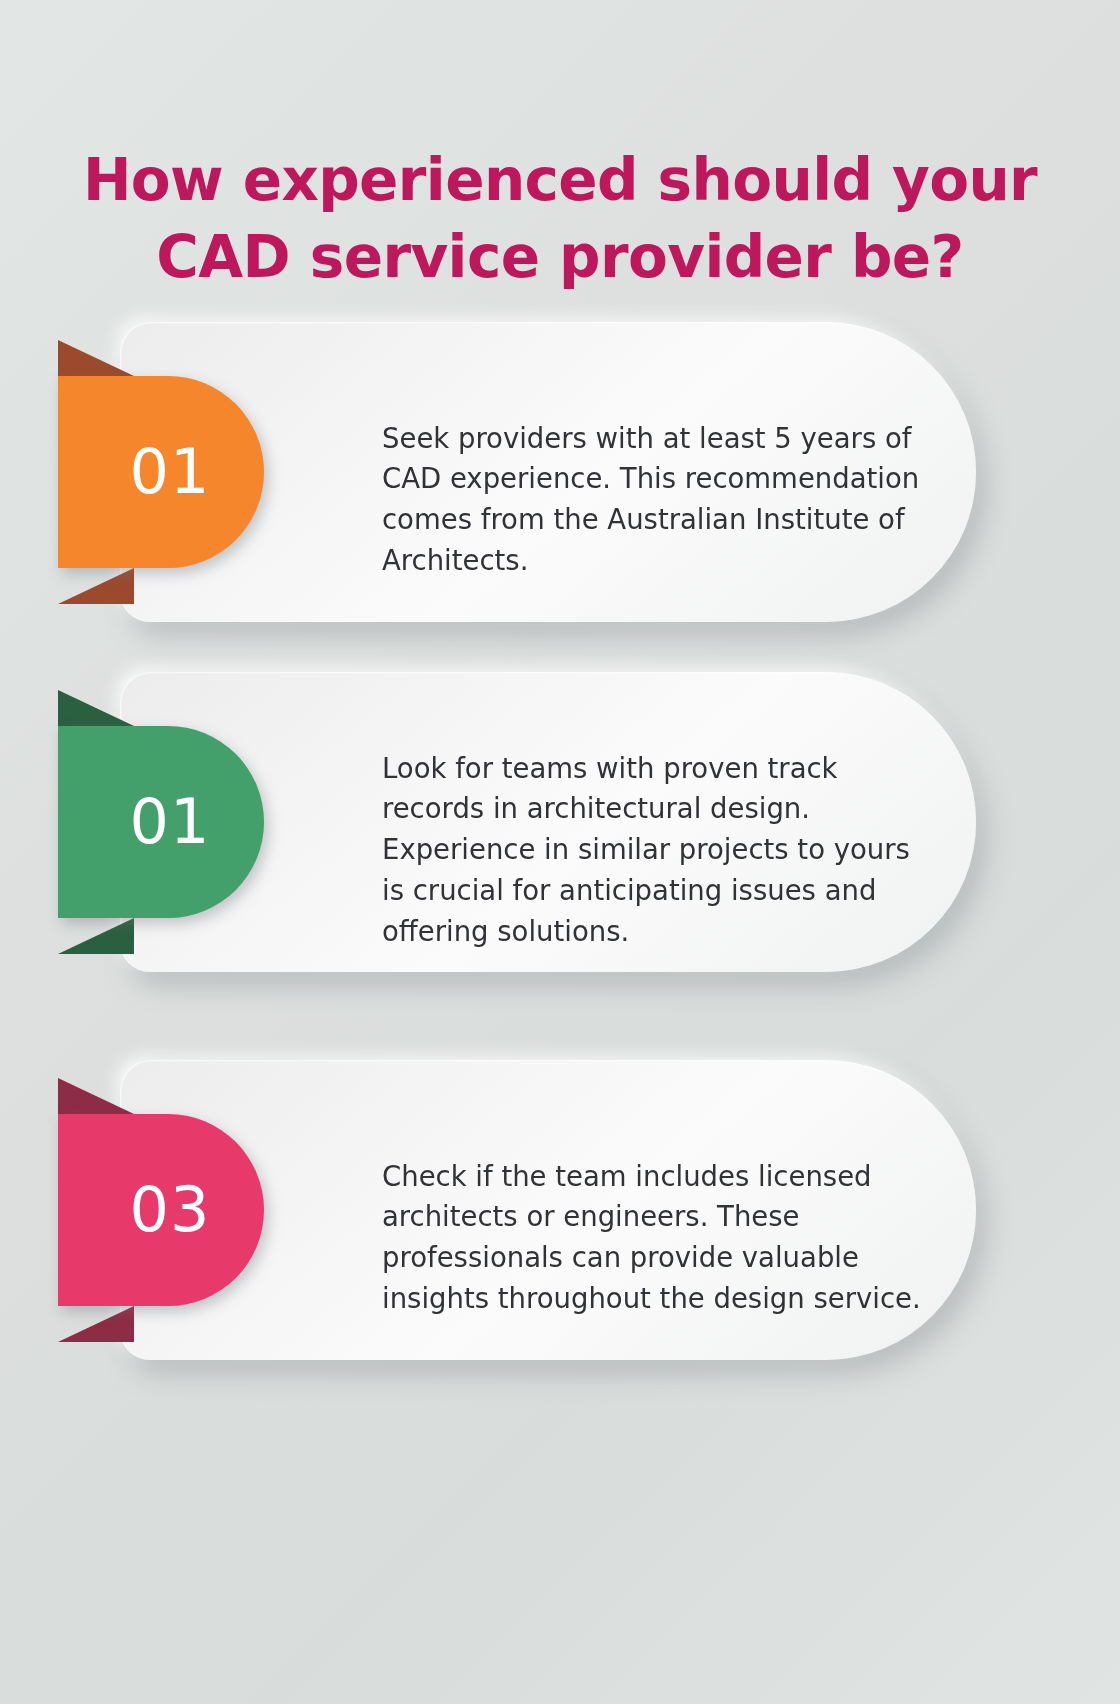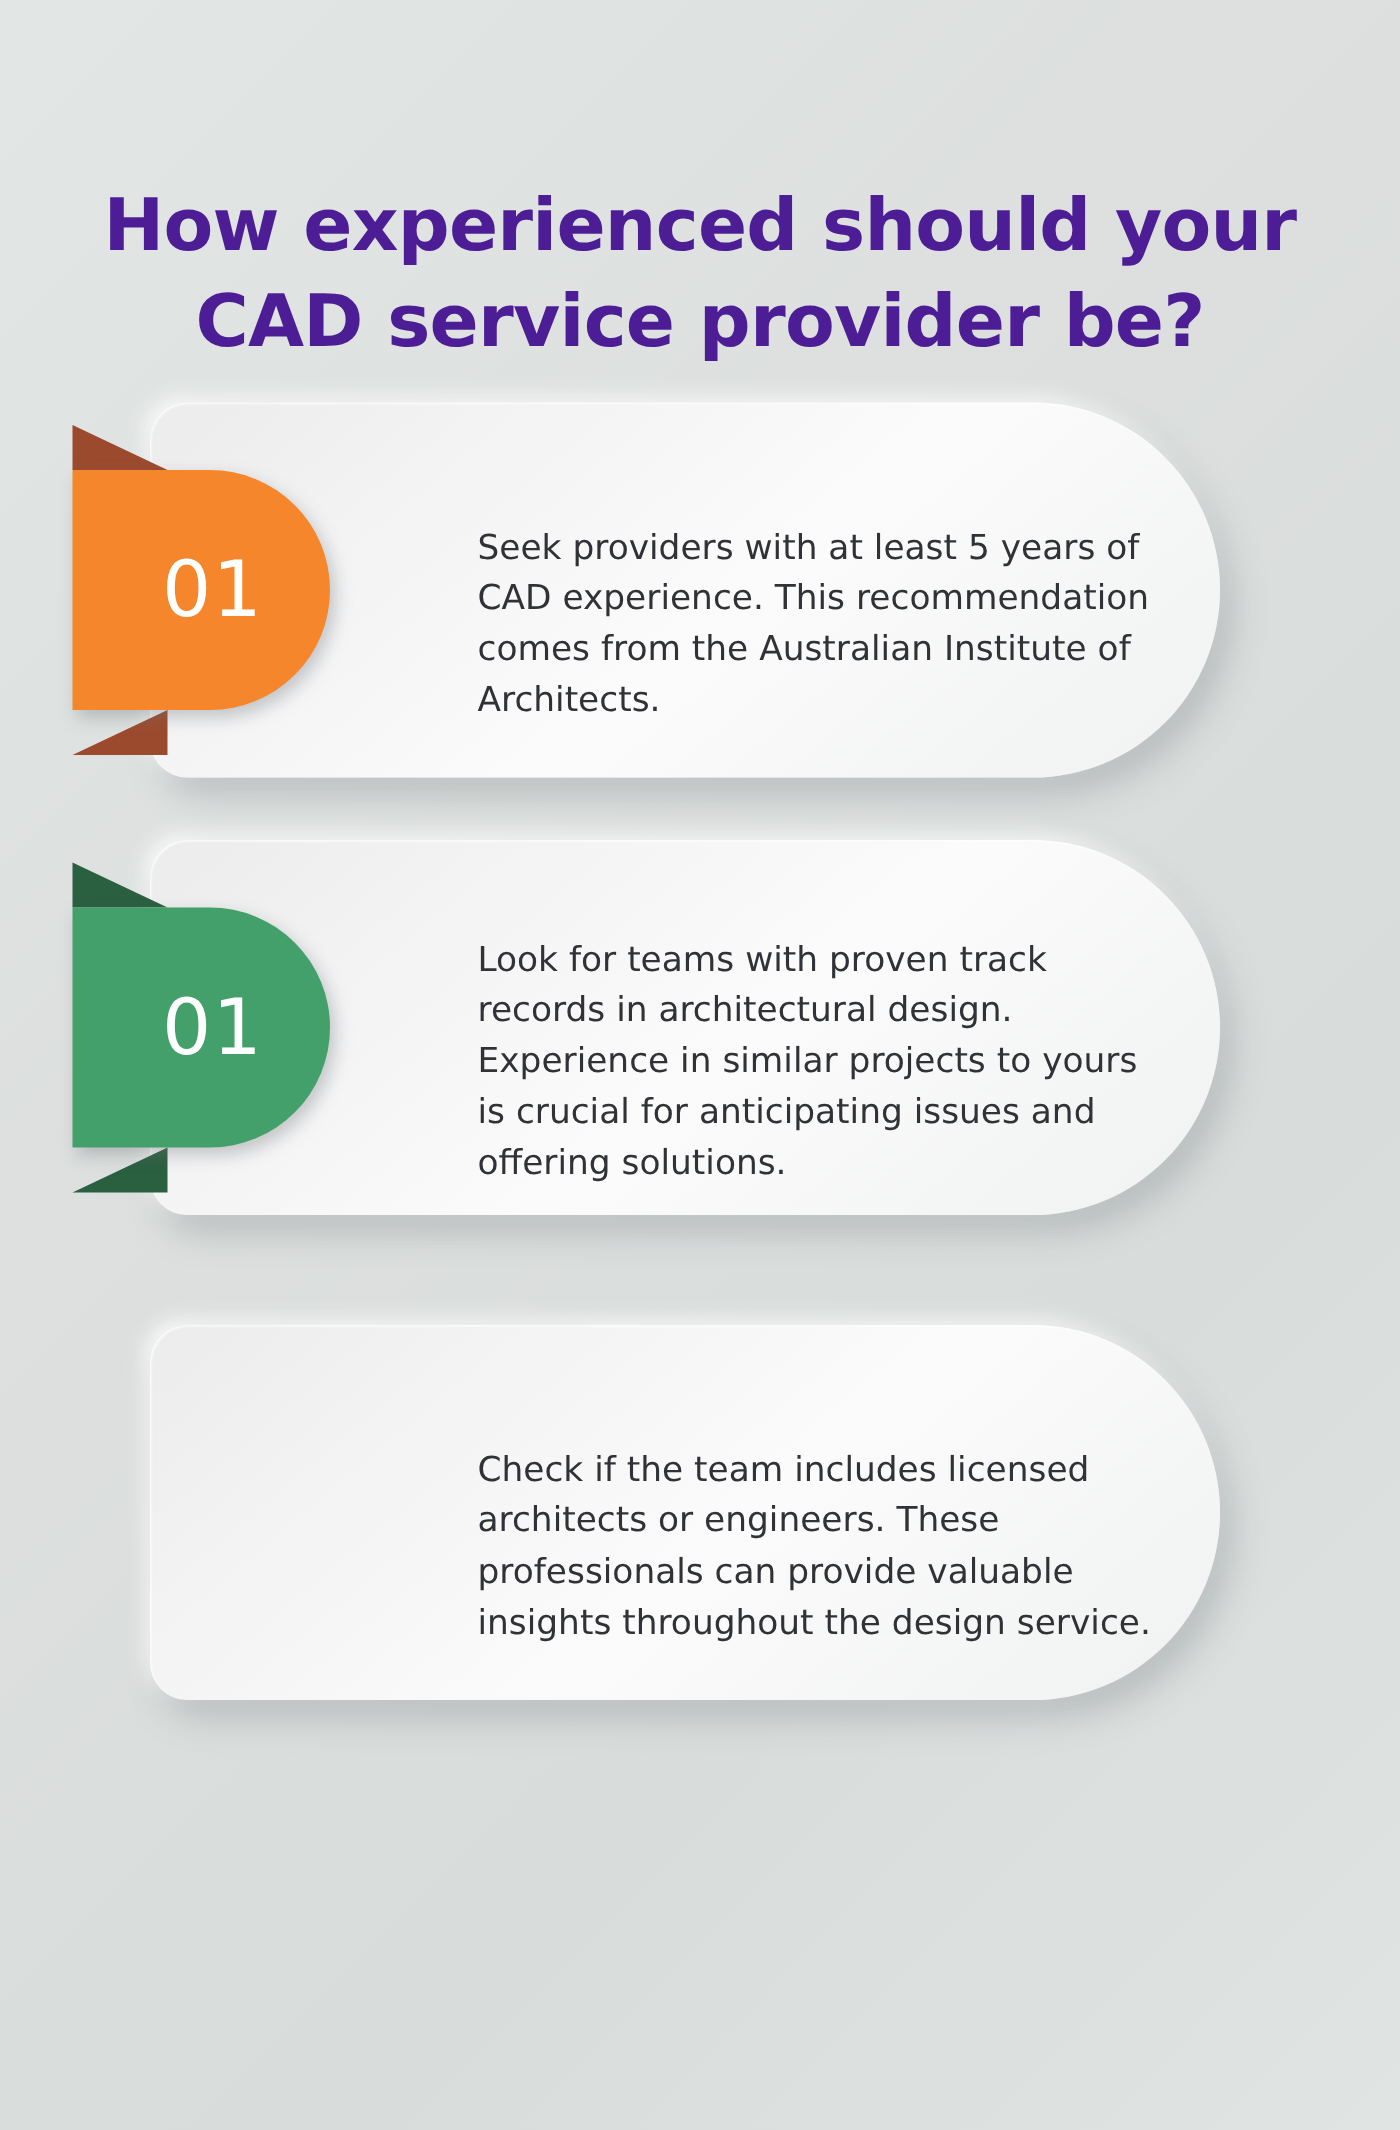--- a/index.html
+++ b/index.html
@@ -21,21 +21,21 @@
     box-sizing: border-box;
   }
 
   
   .title {
     position: absolute;
     top: 96px;
     left: 70px;
     width: 980px;
     text-align: center;
-    color: #4c1d95;
+    color: #be185d;
     font-family: "DejaVu Sans", "Liberation Sans", sans-serif;
     font-weight: 700;
     font-size: 58px;
     line-height: 1.33;
     letter-spacing: -0.6px;
     margin-top: 46px;
   }
   .title-line { display: block; }
 
   
@@ -182,16 +182,23 @@
       <div class="badge" style="background: rgb(67, 160, 106);">
         <span class="badge-num">01</span>
       </div>
     </div>
   </div>
 
   <div class="card-row row3">
     <div class="card-panel">
       <p class="card-text">Check if the team includes licensed architects or engineers. These professionals can provide valuable insights throughout the design service.</p>
     </div>
+    <div class="badge-wrap">
+      <span class="fold top" style="border-color: transparent transparent transparent rgb(142, 43, 69);"></span>
+      <span class="fold bottom" style="border-color: transparent transparent rgb(142, 43, 69);"></span>
+      <div class="badge" style="background: rgb(232, 57, 107);">
+        <span class="badge-num">03</span>
+      </div>
+    </div>
   </div>
 
 
 </div>
 
 </body></html>

